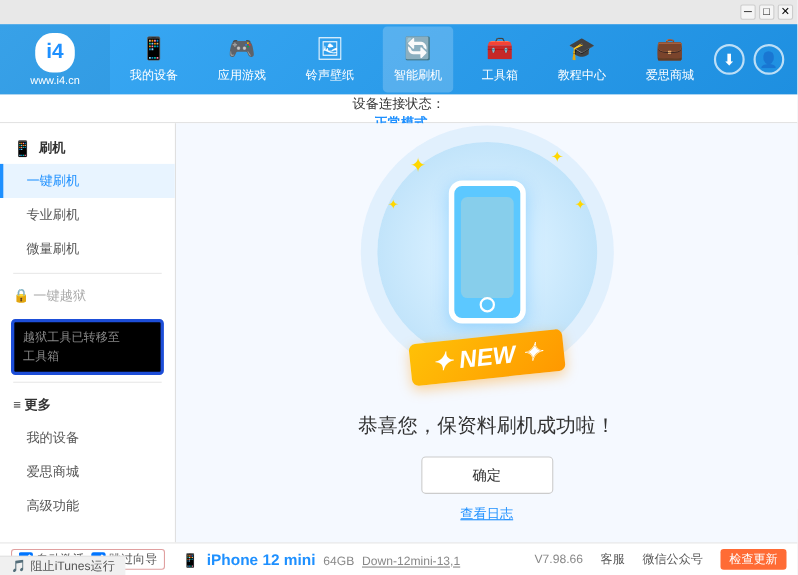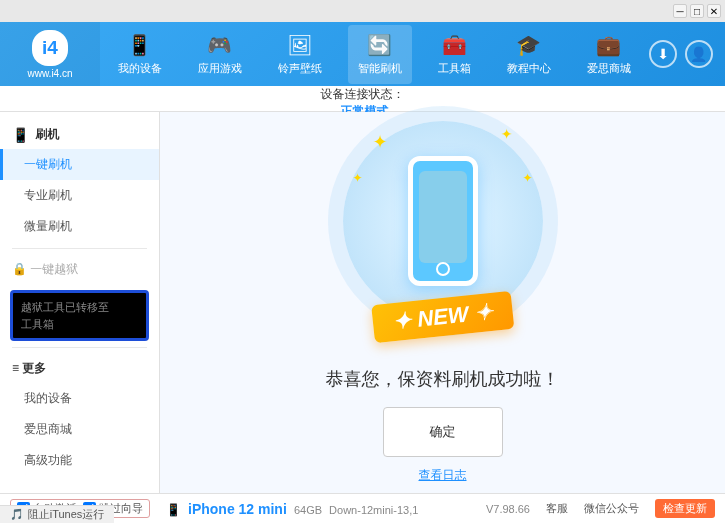--- a/index.html
+++ b/index.html
@@ -207,21 +207,21 @@
 
     .success-text {
       font-size: 18px;
       color: #333;
       margin-bottom: 20px;
       font-weight: 500;
     }
 
     .confirm-btn {
       width: 120px;
-      height: 50px;
+      height: 34px;
       background: white;
       border: 1px solid #ccc;
       border-radius: 4px;
       font-size: 13px;
       color: #333;
       cursor: pointer;
       margin-bottom: 10px;
     }
 
     .secondary-link {
@@ -411,21 +411,21 @@
       <label class="checkbox-item">
         <input type="checkbox" checked="" style="">
         <span>跳过向导</span>
       </label>
     </div>
 
     <div class="device-info">
       <span style="font-size:12px; color:#888; margin-right:4px;">📱</span>
       <span class="device-name">iPhone 12 mini</span>
       <span style="color:#888; font-size:11px; margin-left:4px;">64GB</span>
-      <span style="color:#888; font-size:11px; margin-left:4px;">Down-12mini-13,1</span>
+      <span style="color:#888; font-size:11px; margin-left:4px;text-decoration:underline;">Down-12mini-13,1</span>
     </div>
   </div>
 
   <div class="bottom-right">
     <span class="version-text">V7.98.66</span>
     <span class="bottom-link">客服</span>
     <span class="bottom-link">微信公众号</span>
     <button class="update-btn">检查更新</button>
   </div>
 </div>

